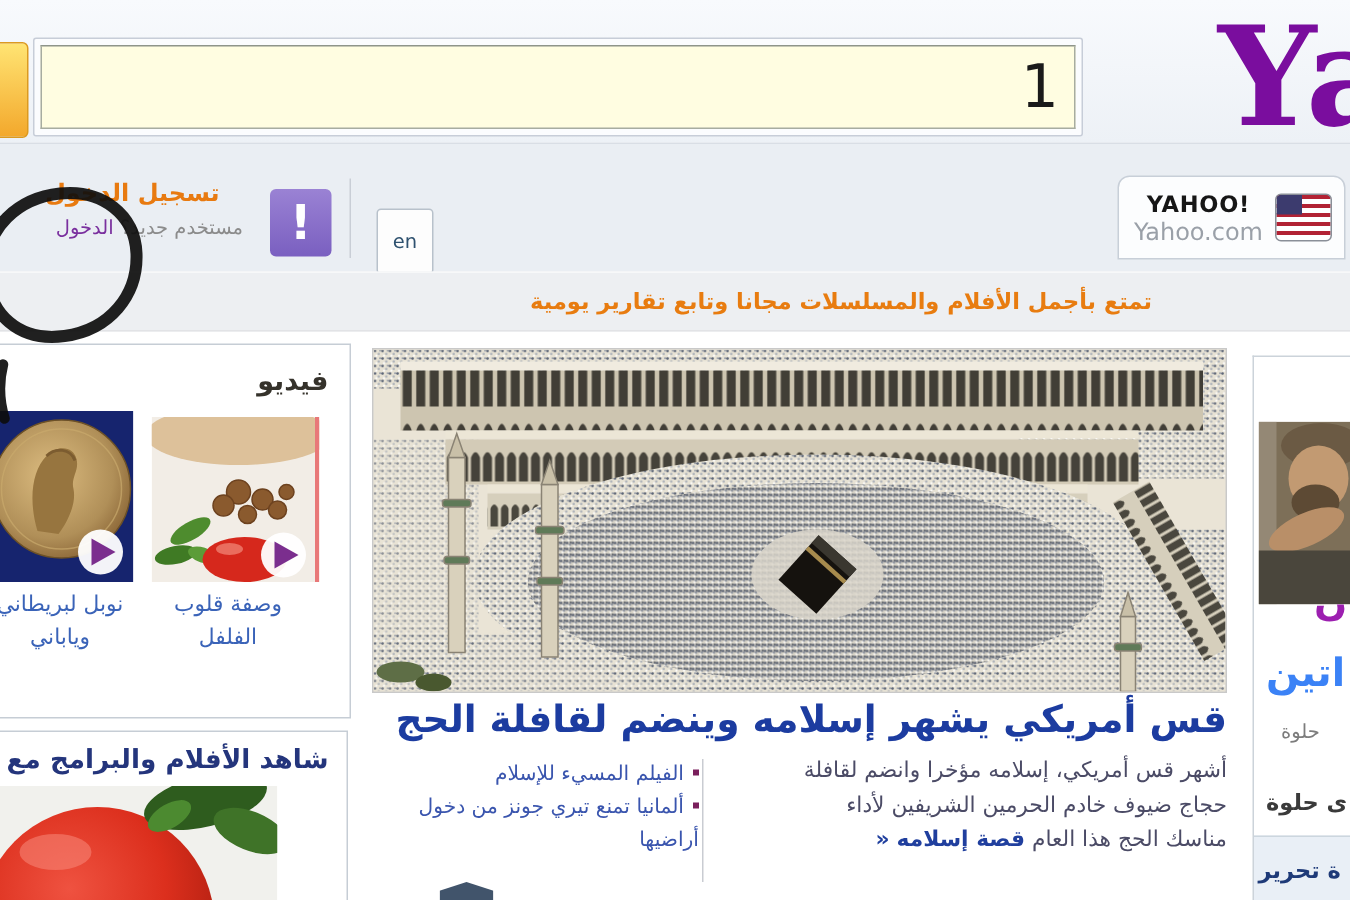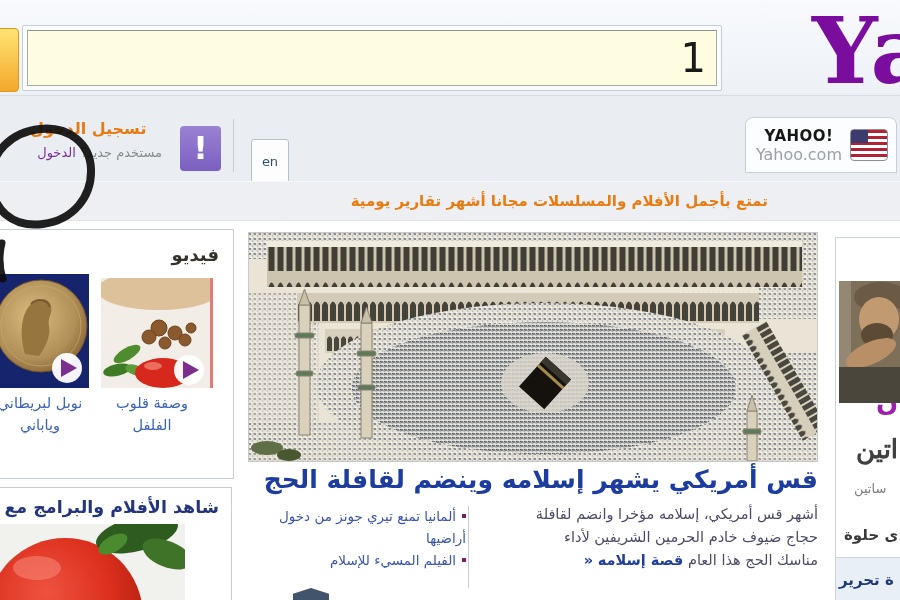--- a/index.html
+++ b/index.html
@@ -81,21 +81,21 @@
                       margin-left:6px;vertical-align:3px;}
   .up-arrow{left:293px;top:588px;width:36px;height:13px;background:#41546b;
             clip-path:polygon(50% 0,100% 45%,100% 100%,0 100%,0 45%);}
 
   
   .right-card{left:835px;top:237px;width:80px;height:363px;background:#fff;
               border-left:1px solid #ccd3da;border-top:1px solid #ccd3da;box-sizing:border-box;}
   .rc-frag{position:absolute;direction:rtl;white-space:nowrap;}
   .rc-purple-top{left:40px;top:165px;height:26px;overflow:hidden;}
   .rc-purple-top span{display:block;margin-top:-16px;font-size:26px;font-weight:bold;color:#9c1fb0;}
-  .rc-purple{left:20px;top:196px;font-size:26px;font-weight:bold;color:#404040;text-decoration:none;font-family:Liberation Serif, serif;}
+  .rc-purple{left:8px;top:196px;font-size:26px;font-weight:bold;color:#3b82f6;text-decoration:none;}
   .rc-gray{left:18px;top:243px;font-size:13px;color:#7c7c7c;}
   .rc-bold{left:8px;top:288px;font-size:15px;font-weight:bold;color:#3a3a3a;text-decoration:none;}
   .rc-footer{left:0;top:319px;width:80px;height:44px;background:#e9eff6;
              border-top:1px solid #ccd6de;}
   .rc-footer-text{position:absolute;left:3px;top:0;line-height:44px;font-size:15px;
                   font-weight:bold;color:#1e3a78;text-decoration:none;direction:rtl;white-space:nowrap;}
 
   .annotation{left:0;top:0;pointer-events:none;}
 </style>
 </head>
@@ -124,21 +124,21 @@
         <div class="region-title">YAHOO!</div>
         <div class="region-sub">Yahoo.com</div>
       </div>
       <div class="flag">
           <div class="canton"></div>
         </div>
     </div>
   </div>
 
   <div class="abs promo-bar">
-    <a href="#" class="promo-text" dir="rtl">تمتع بأجمل الأفلام والمسلسلات مجانا أشهر تقارير يومية</a>
+    <a href="#" class="promo-text" dir="rtl">تمتع بأجمل الأفلام والمسلسلات مجانا وتابع تقارير يومية</a>
   </div>
 
   <section class="abs video-box">
     <h2 class="sec-title video-title">فيديو</h2>
 
     <div class="abs thumb" style="left:10px;top:44px;width:94px;height:114px;">
       <svg width="94" height="114" viewBox="0 0 94 114">
         <rect width="94" height="114" fill="#16246e"></rect>
         <defs>
           <radialGradient id="gold" cx="42%" cy="40%" r="65%">
@@ -295,43 +295,43 @@
     <span>أشهر قس أمريكي، إسلامه مؤخرا وانضم لقافلة</span><br>
     <span>حجاج ضيوف خادم الحرمين الشريفين لأداء</span><br>
     <span>مناسك الحج هذا العام</span>
     <a href="#" class="more-link">قصة إسلامه</a>
     <span class="more-arrow">«</span>
   </div>
 
   <div class="abs story-divider"></div>
 
   <ul class="abs bullets">
+    <li>الفيلم المسيء للإسلام</li>
     <li>ألمانيا تمنع تيري جونز من دخول أراضيها</li>
-    <li>الفيلم المسيء للإسلام</li>
   </ul>
 
   <div class="abs up-arrow"></div>
 
   <aside class="abs right-card">
     <div class="abs" style="left:3px;top:43px;width:75px;height:122px;overflow:hidden;">
       <svg width="75" height="122" viewBox="0 0 75 122">
         <rect width="75" height="122" fill="#7d6f58"></rect>
         <rect x="0" y="0" width="12" height="122" fill="#a39a88" opacity="0.6"></rect>
         <ellipse cx="42" cy="16" rx="27" ry="15" fill="#6b5a44"></ellipse>
         <ellipse cx="40" cy="38" rx="20" ry="22" fill="#c29a72"></ellipse>
         <ellipse cx="38" cy="54" rx="16" ry="12" fill="#5d4a34"></ellipse>
         <ellipse cx="32" cy="72" rx="27" ry="11" fill="#b98f68" transform="rotate(-24 32 72)"></ellipse>
         <rect x="0" y="86" width="75" height="36" fill="#4a463c"></rect>
       </svg>
     </div>
     <div class="rc-frag rc-purple-top">
       <span>ن</span>
     </div>
     <a href="#" class="rc-frag rc-purple">اتين</a>
-    <div class="rc-frag rc-gray">ساتين</div>
+    <div class="rc-frag rc-gray">حلوة</div>
     <a href="#" class="rc-frag rc-bold">ى حلوة</a>
     <div class="abs rc-footer">
       <a href="#" class="rc-footer-text">ة تحرير</a>
     </div>
   </aside>
 
   <svg class="abs annotation" width="140" height="300" viewBox="0 0 140 300">
     <path d="M 40 129 C 68 126, 90 143, 91 169 C 92 197, 73 220, 43 224
              C 13 228, -8 210, -9 180 C -10 152, 12 132, 40 129 Z" fill="none" stroke="#0d0d0d" stroke-width="8" stroke-linecap="round" stroke-linejoin="round" opacity="0.92"></path>
     <path d="M 2 243 C -1 255, -1 266, 3 279" fill="none" stroke="#0d0d0d" stroke-width="7" stroke-linecap="round" opacity="0.92"></path>

